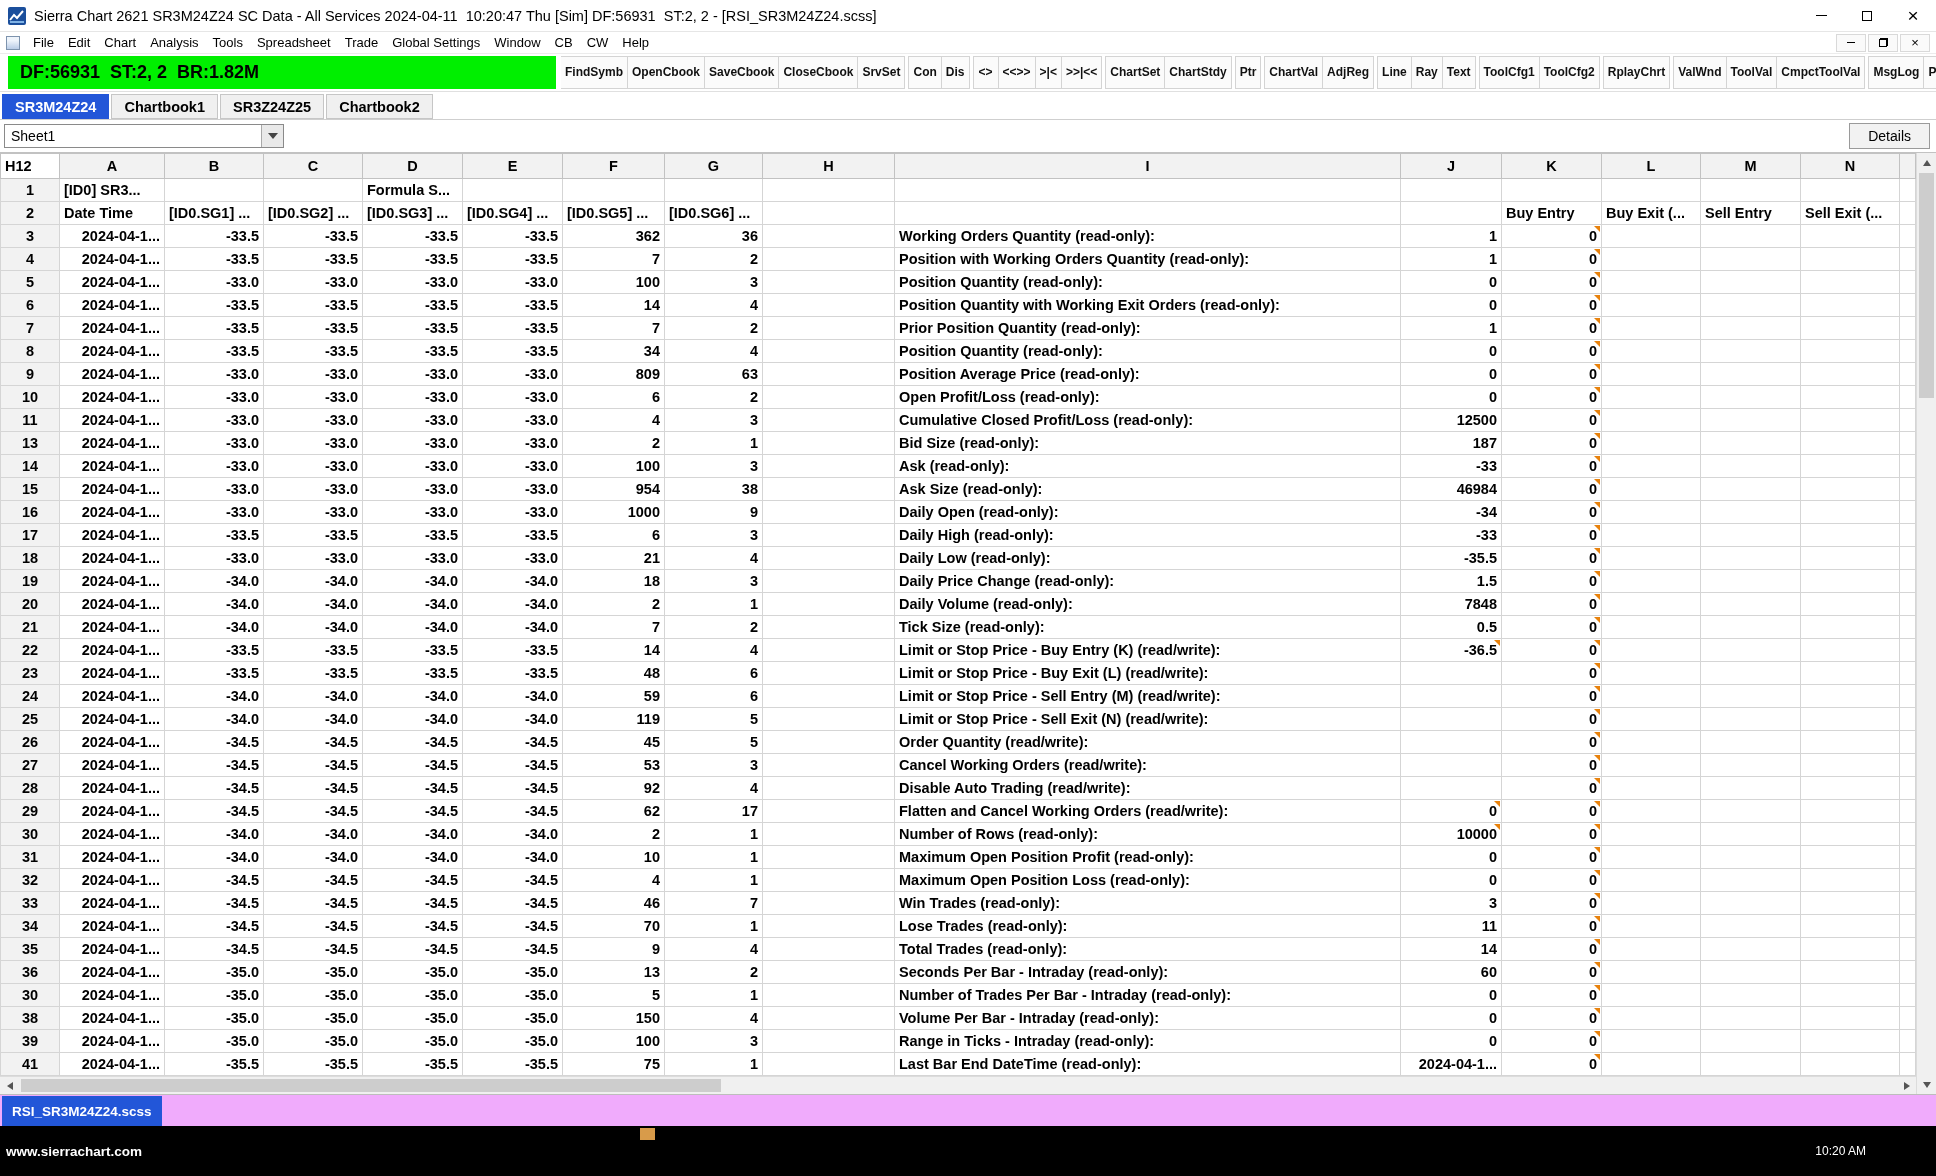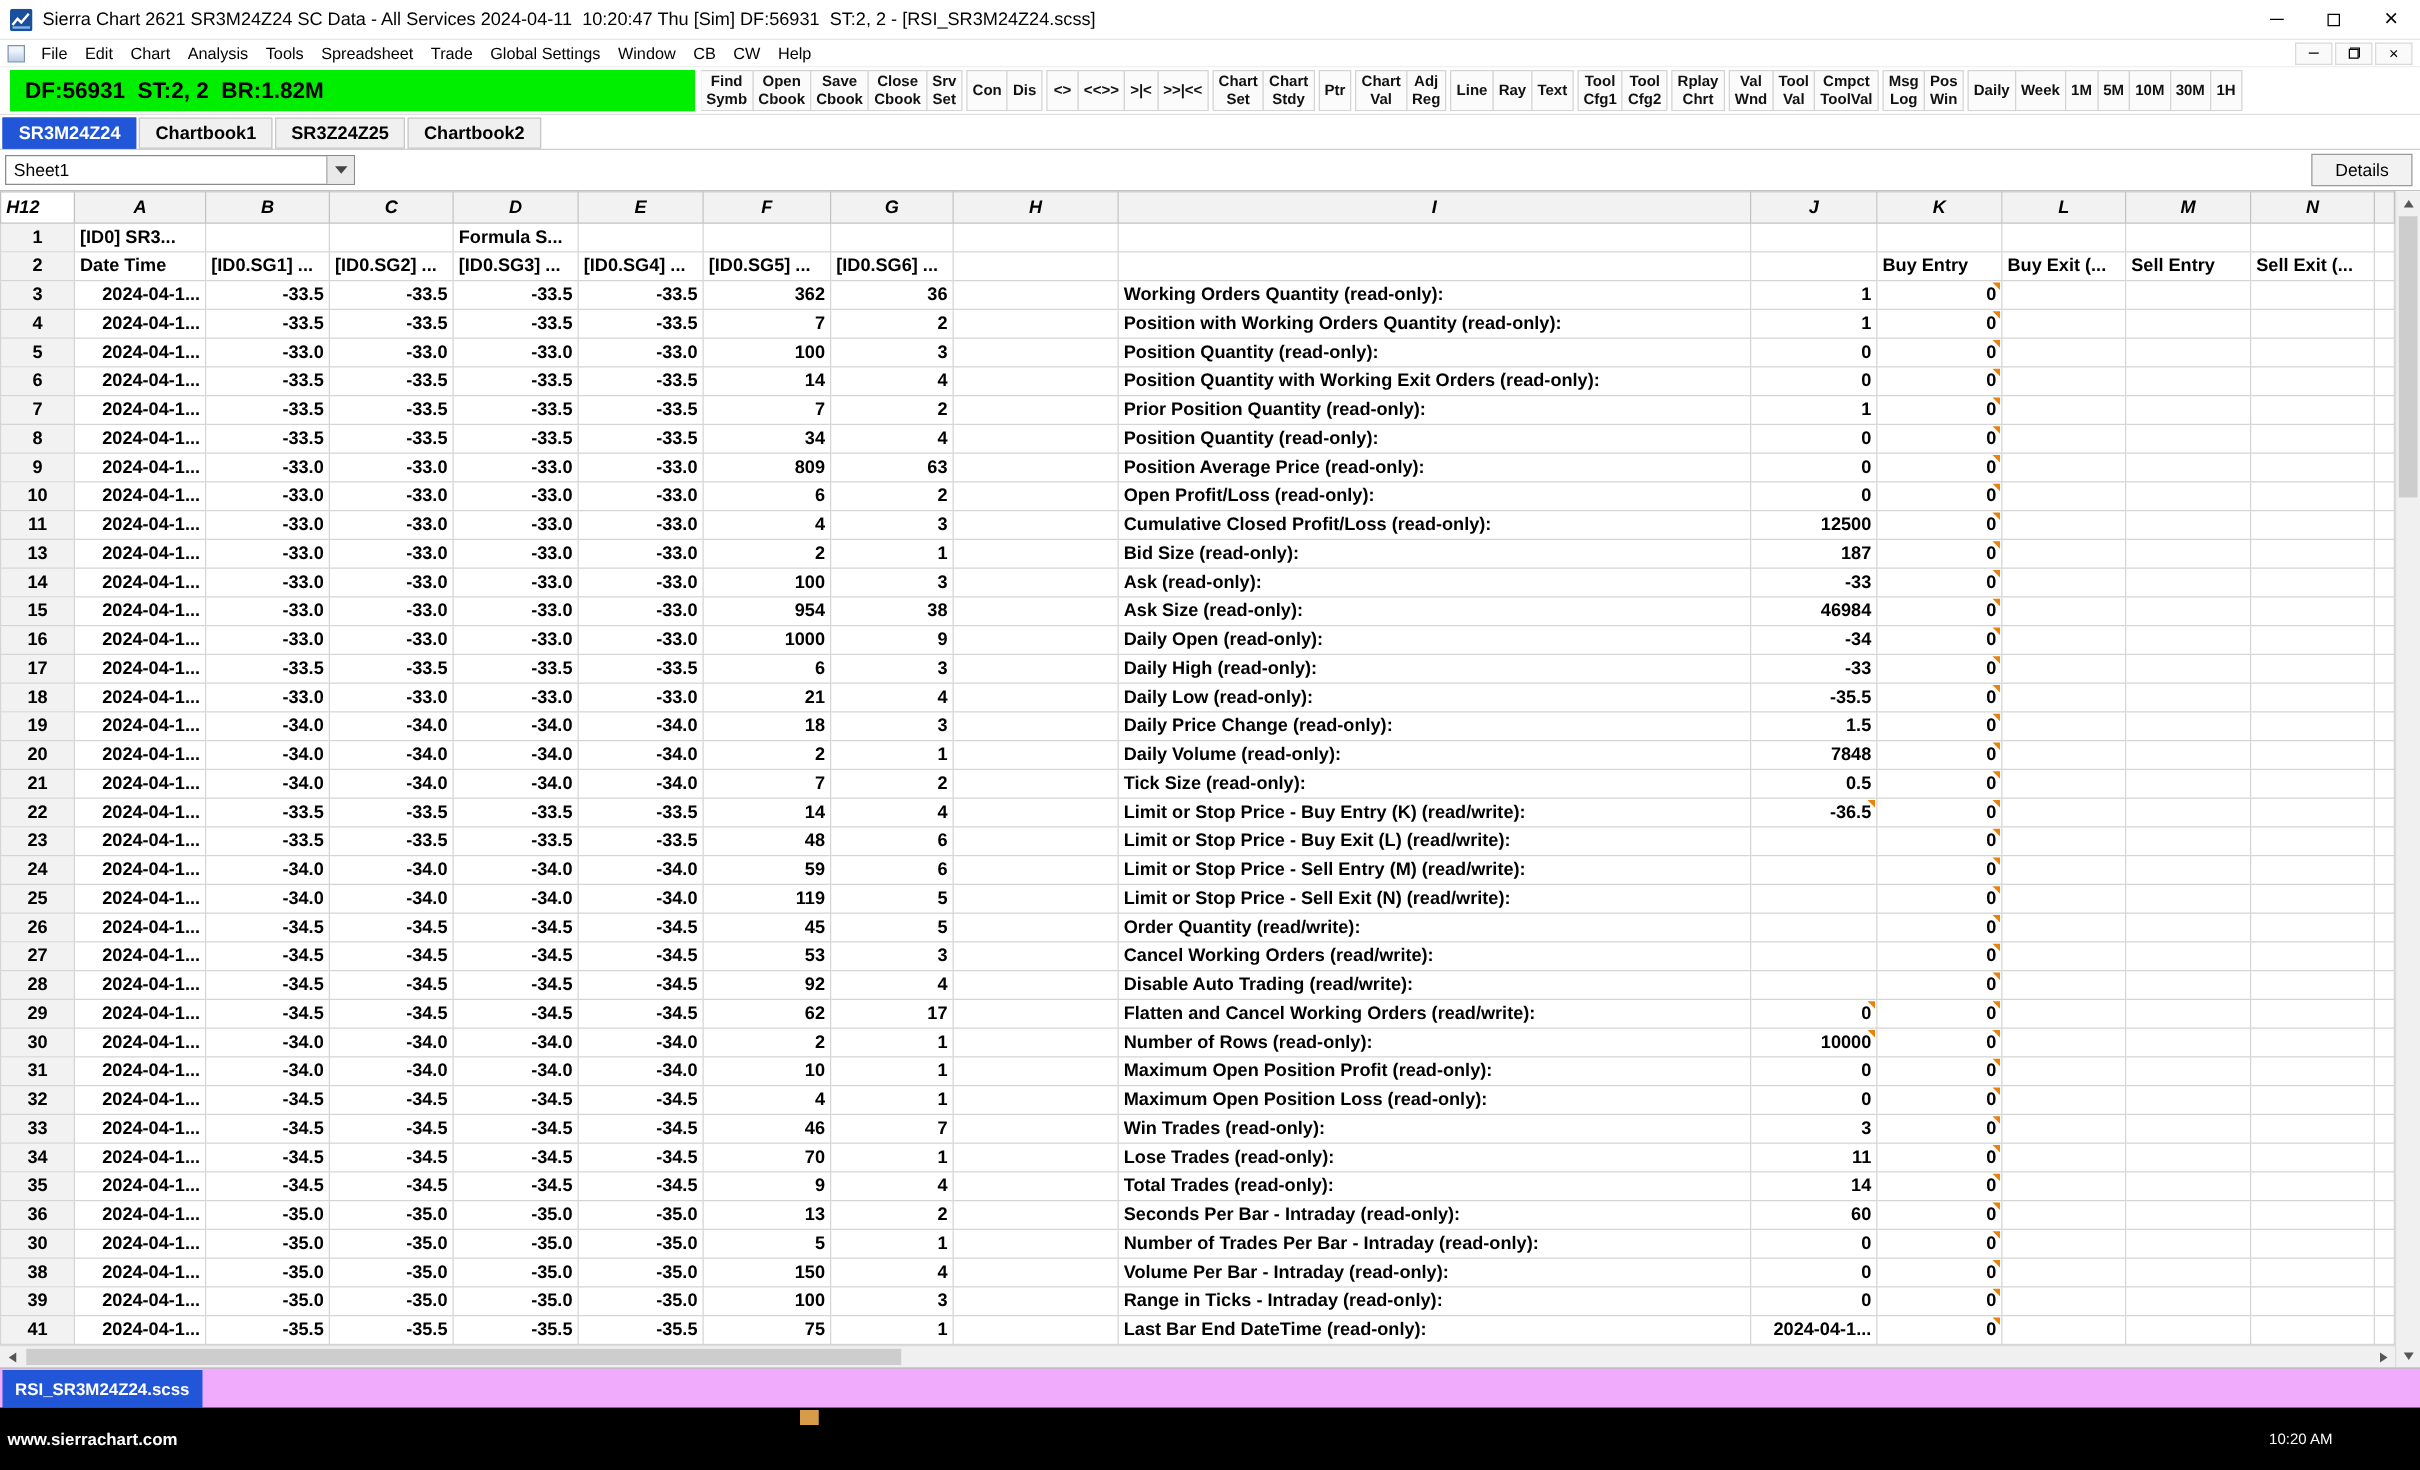--- a/index.html
+++ b/index.html
@@ -39,21 +39,21 @@
   .glyph-close-s{font-size:13px;line-height:1;}
 
   
   .toolbar{height:38px;flex:0 0 auto;display:flex;align-items:stretch;background:#fff;
     padding:2px 0 2px 8px;border-bottom:1px solid #e0e0e0;overflow:hidden;}
   .status-box{background:var(--status-green);color:#000;font-weight:bold;font-size:18px;
     display:flex;align-items:center;padding:0 12px;width:548px;flex:0 0 auto;margin-right:5px;
     white-space:pre;overflow:hidden;}
   .tb-group{display:flex;margin-right:4px;flex:0 0 auto;}
   .tb-btn{border:1px solid #d4d4d4;margin-left:-1px;background:#fbfbfb;font-size:12px;
-    font-weight:bold;color:#111;display:flex;flex-direction:column;align-items:center;
+    font-weight:bold;color:#111;display:flex;flex-direction:row;align-items:center;
     justify-content:center;padding:1px 4px;line-height:1.12;white-space:nowrap;min-width:26px;}
 
   
   .tabbar{height:28px;flex:0 0 auto;display:flex;align-items:stretch;background:#fff;
     border-bottom:1px solid #cfcfcf;padding:2px 0 0 2px;}
   .cb-tab{display:flex;align-items:center;padding:0 12px;font-size:14.5px;font-weight:bold;
     background:#f0f0f0;border:1px solid #c6c6c6;margin-right:2px;white-space:nowrap;}
   .cb-tab.active{background:var(--accent-blue);color:#fff;border-color:var(--accent-blue);}
 
   
@@ -65,21 +65,21 @@
     border-left:1px solid #a9a9a9;display:flex;align-items:center;justify-content:center;}
   .details-btn{margin-left:auto;height:26px;padding:0 18px;border:1px solid #9a9a9a;
     background:#f2f2f2;font-size:14px;display:flex;align-items:center;}
 
   
   .sheet-area{flex:0 0 auto;display:flex;align-items:stretch;background:#fff;}
   .grid-col{flex:1 1 auto;min-width:0;display:flex;flex-direction:column;}
   table.grid{width:100%;border-collapse:collapse;table-layout:fixed;}
   table.grid th,table.grid td{border:1px solid #d5d5d5;font-size:14.5px;font-weight:bold;
     padding:0 4px;white-space:nowrap;overflow:hidden;height:23px;}
-  table.grid thead th{background:#f2f2f2;border-color:#c2c2c2;text-align:center;height:25px;font-style:italic;}
+  table.grid thead th{background:#f2f2f2;border-color:#c2c2c2;text-align:center;height:25px;}
   table.grid thead th.corner{background:#fff;text-align:left;}
   td.rowhead{background:#f2f2f2;border-color:#c2c2c2;text-align:center;}
   td.al{text-align:left;} td.ar{text-align:right;}
   td.sel{box-shadow:inset 0 0 0 2px #000;}
   td.marker{position:relative;}
   td.marker::after{content:"";position:absolute;top:1px;right:1px;width:0;height:0;
     border-top:6px solid var(--marker-orange);border-left:6px solid transparent;}
 
   
   .vscroll{flex:0 0 20px;background:#f0f0f0;display:flex;flex-direction:column;border-left:1px solid #dcdcdc;}

